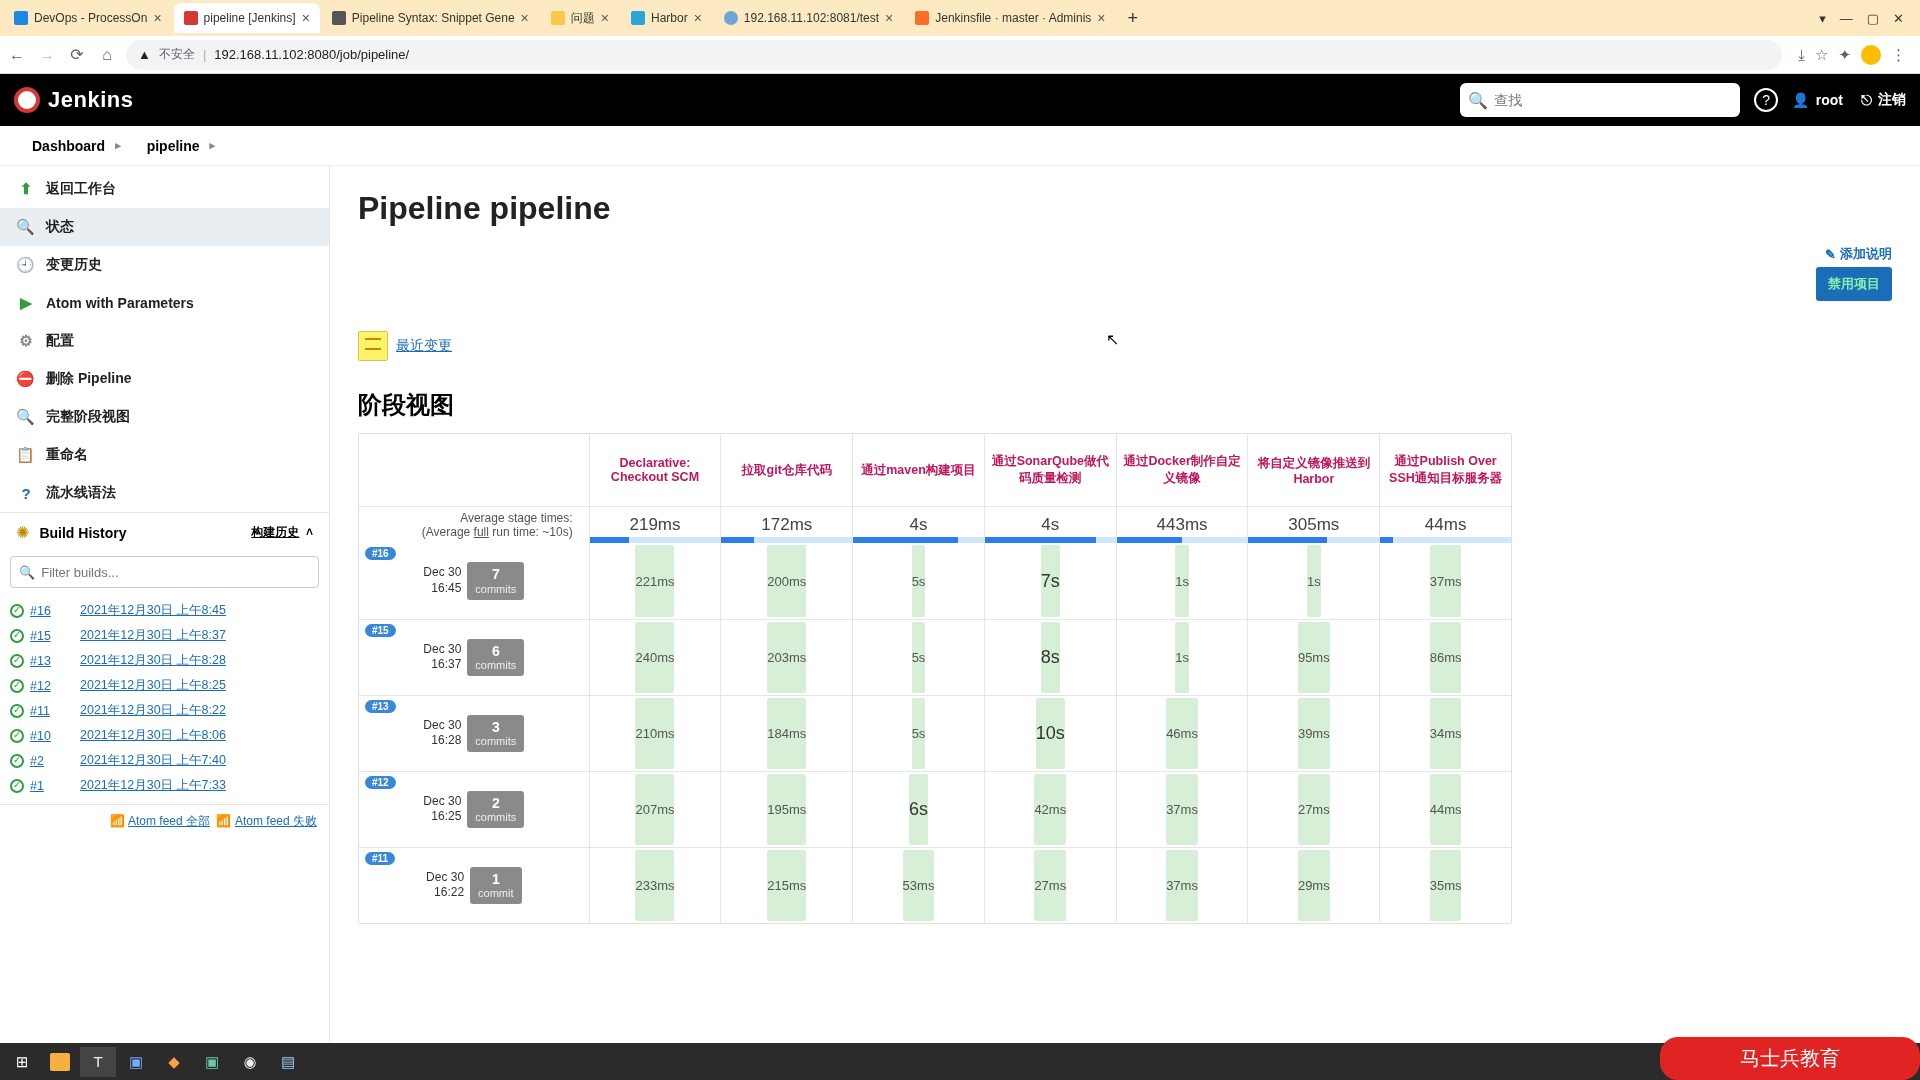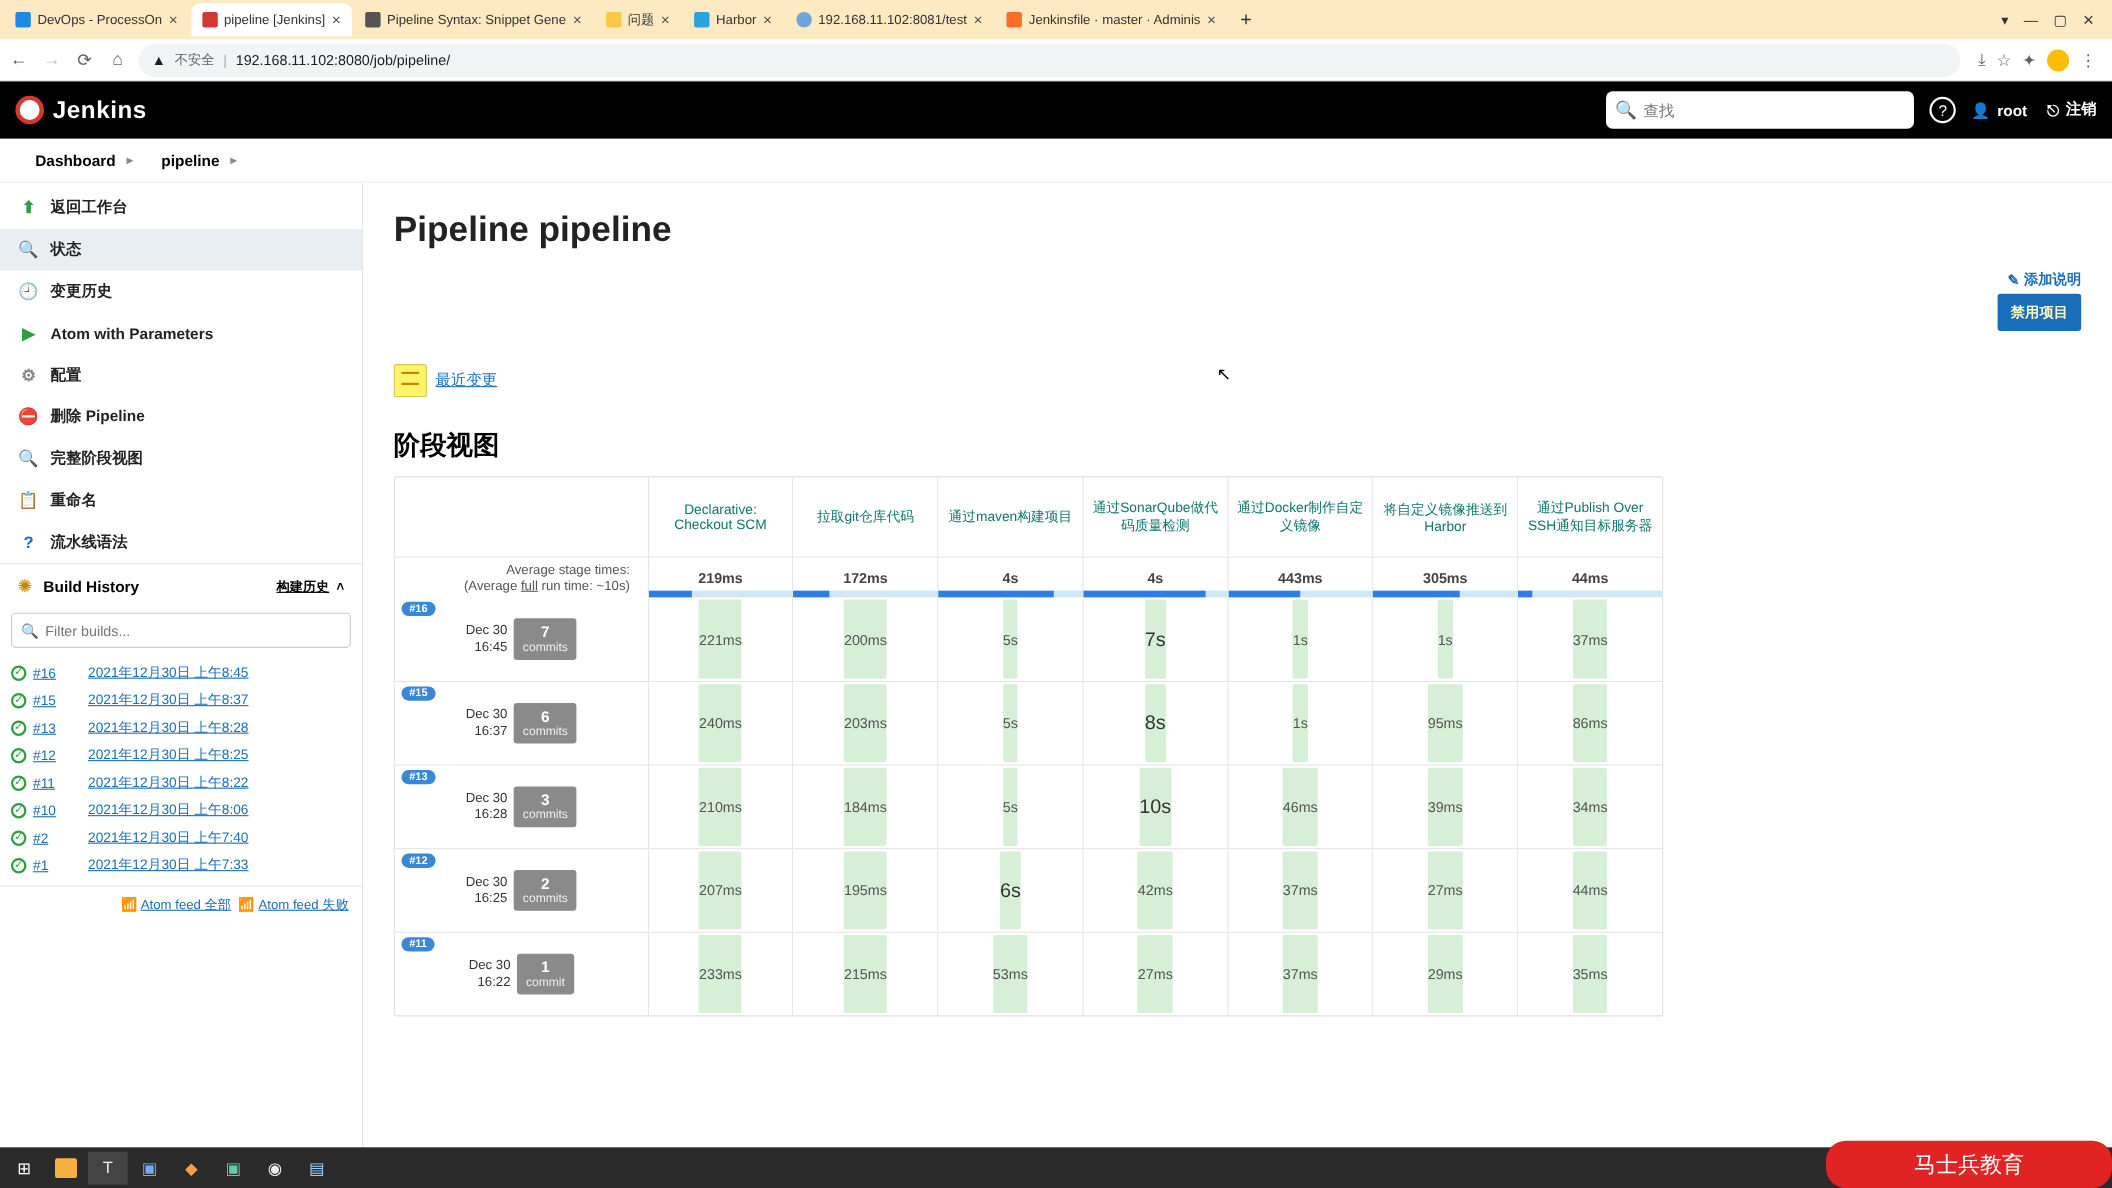--- a/index.html
+++ b/index.html
@@ -66,37 +66,37 @@
 .buildrow a{color:#1a6eb8;text-decoration:underline;}
 .buildrow .bname{width:44px;}
 .feeds{text-align:right;padding:8px 12px;font-size:12px;border-top:1px solid #e5e5e5;margin-top:6px;}
 .feeds a{color:#1a6eb8;text-decoration:underline;}
 
 
 .main{flex:1;padding:24px 28px 0 28px;position:relative;}
 .ptitle{font-size:32px;font-weight:800;color:#222;}
 .actionrow{display:flex;justify-content:flex-end;gap:10px;margin-top:18px;align-items:center;}
 .linkbtn{color:#1a6eb8;font-size:13px;display:flex;align-items:center;gap:4px;font-weight:bold;}
-.bluebtn{background:#1a6eb8;color:#fef9c3;font-size:13px;padding:8px 12px;border-radius:3px;border:none;font-weight:bold;}
+.bluebtn{background:#1a6eb8;color:#86efac;font-size:13px;padding:8px 12px;border-radius:3px;border:none;font-weight:bold;}
 .recent{display:flex;align-items:center;gap:8px;margin-top:30px;}
 .recent .note{width:30px;height:30px;background:#fff36b;border:1px solid #d6c84a;border-radius:2px;position:relative;}
 .recent .note::after{content:"";position:absolute;left:6px;top:6px;right:6px;bottom:10px;border-top:2px solid #c08a00;border-bottom:2px solid #c08a00;}
 .recent a{color:#1a6eb8;font-size:14px;text-decoration:underline;}
 .stagetitle{font-size:24px;font-weight:800;margin-top:28px;}
 
 
 .stagetable{margin-top:12px;border:1px solid #e0e0e0;border-radius:2px;display:flex;flex-direction:column;width:1154px;}
 .srow{display:flex;border-top:1px solid #e5e5e5;}
 .srow:first-child{border-top:none;}
 .scell{border-left:1px solid #e5e5e5;text-align:center;font-size:13px;color:#555;display:flex;align-items:center;justify-content:center;flex-direction:column;}
 .scell:first-child{border-left:none;justify-content:space-between;}
 .cinfo{width:230px;justify-content:center;align-items:flex-end;padding:4px 16px;text-align:right;font-size:12px;}
 .cstage{width:132px;}
-.shead{font-weight:normal;font-size:12.5px;color:#0f766e;padding:10px 6px;height:72px;}
-.avgrow .cstage{padding:6px 0;font-size:13px;color:#444;position:relative;height:36px;font-weight:bold;}
+.shead{font-weight:bold;font-size:12.5px;color:#be185d;padding:10px 6px;height:72px;}
+.avgrow .cstage{padding:6px 0;font-size:17px;color:#444;position:relative;height:36px;}
 .progbar{height:6px;width:100%;background:#d0e7f7;position:absolute;bottom:0;left:0;}
 .progbar .fill{height:100%;background:#2b7de9;}
 .buildblock{background:#d6efd6;margin:2px;border-radius:2px;height:calc(100% - 4px);display:flex;align-items:center;justify-content:center;}
 .bodyrow{height:76px;}
 .bodyrow .cinfo{align-items:center;justify-content:center;position:relative;padding:0;}
 .buildbadge{position:absolute;top:4px;left:6px;background:#3a87d8;color:#fff;border-radius:9px;font-size:10px;padding:1px 7px;font-weight:bold;}
 .btiming{display:flex;align-items:center;gap:6px;}
 .btiming .dates{font-size:12px;color:#333;text-align:right;line-height:1.3;}
 .commitsbox{background:#8a8a8a;color:#eee;border-radius:3px;padding:4px 8px;font-size:11px;text-align:center;line-height:1.2;}
 .commitsbox b{font-size:14px;display:block;color:#fff;}

